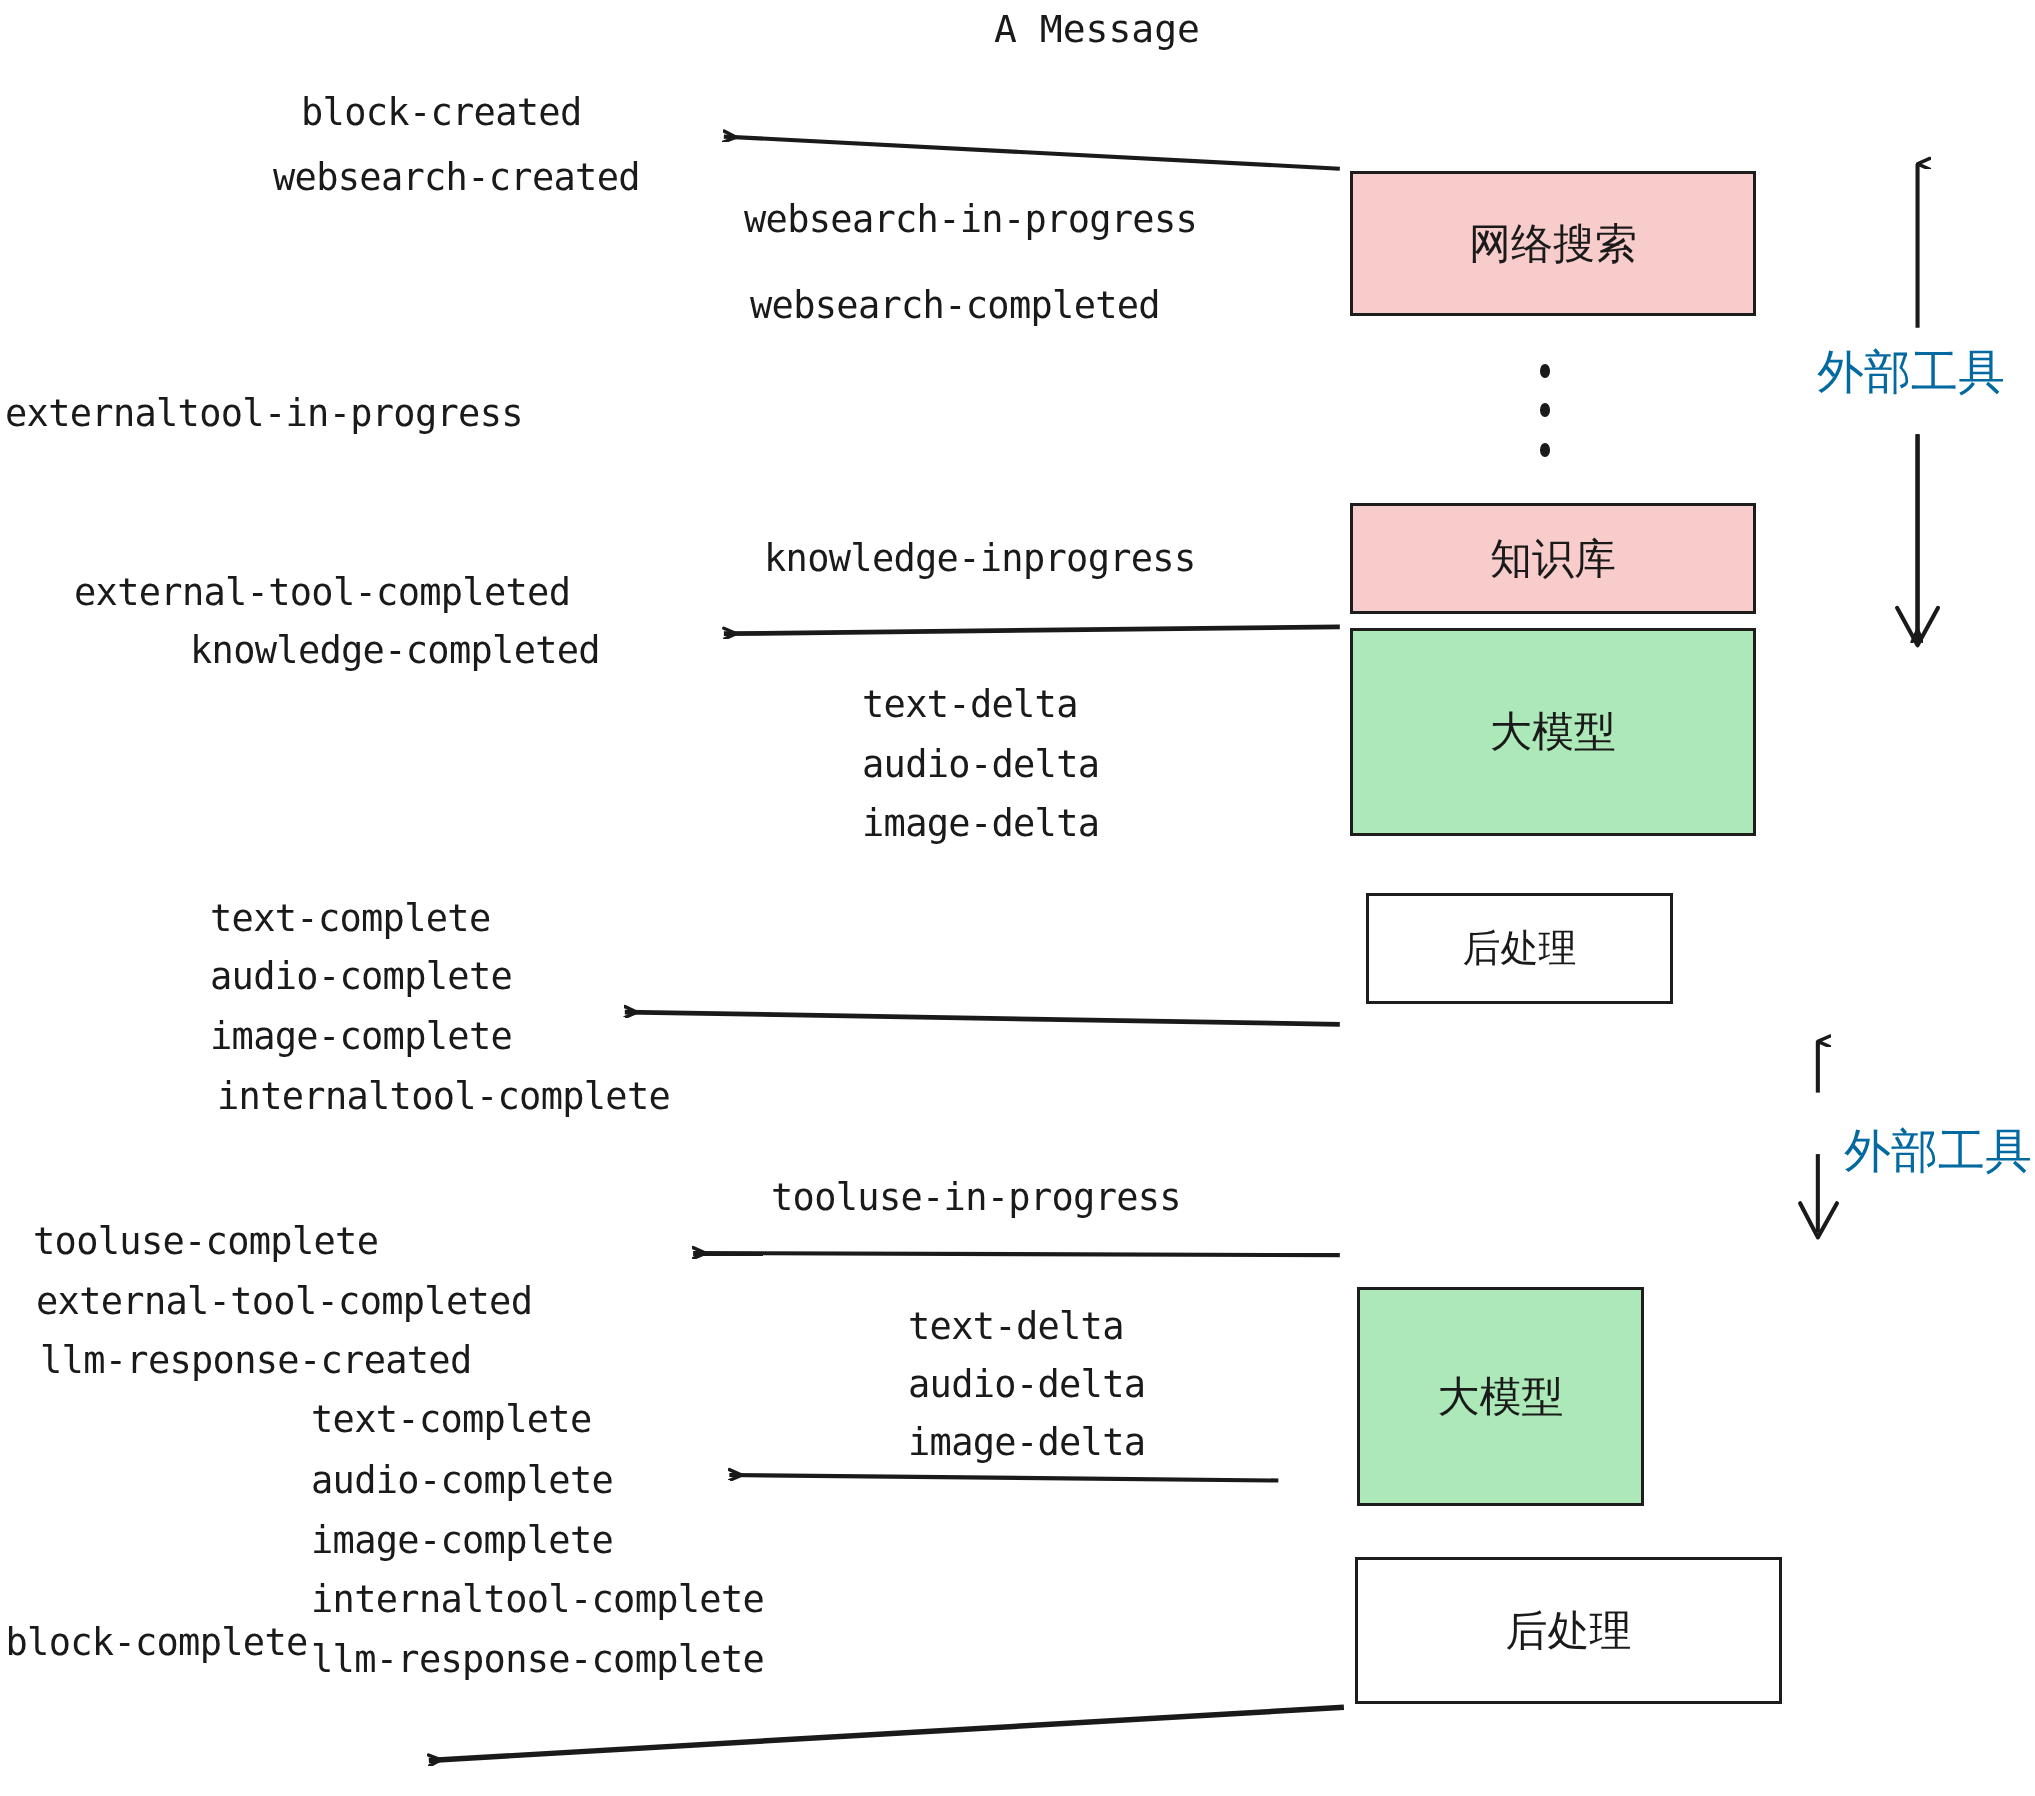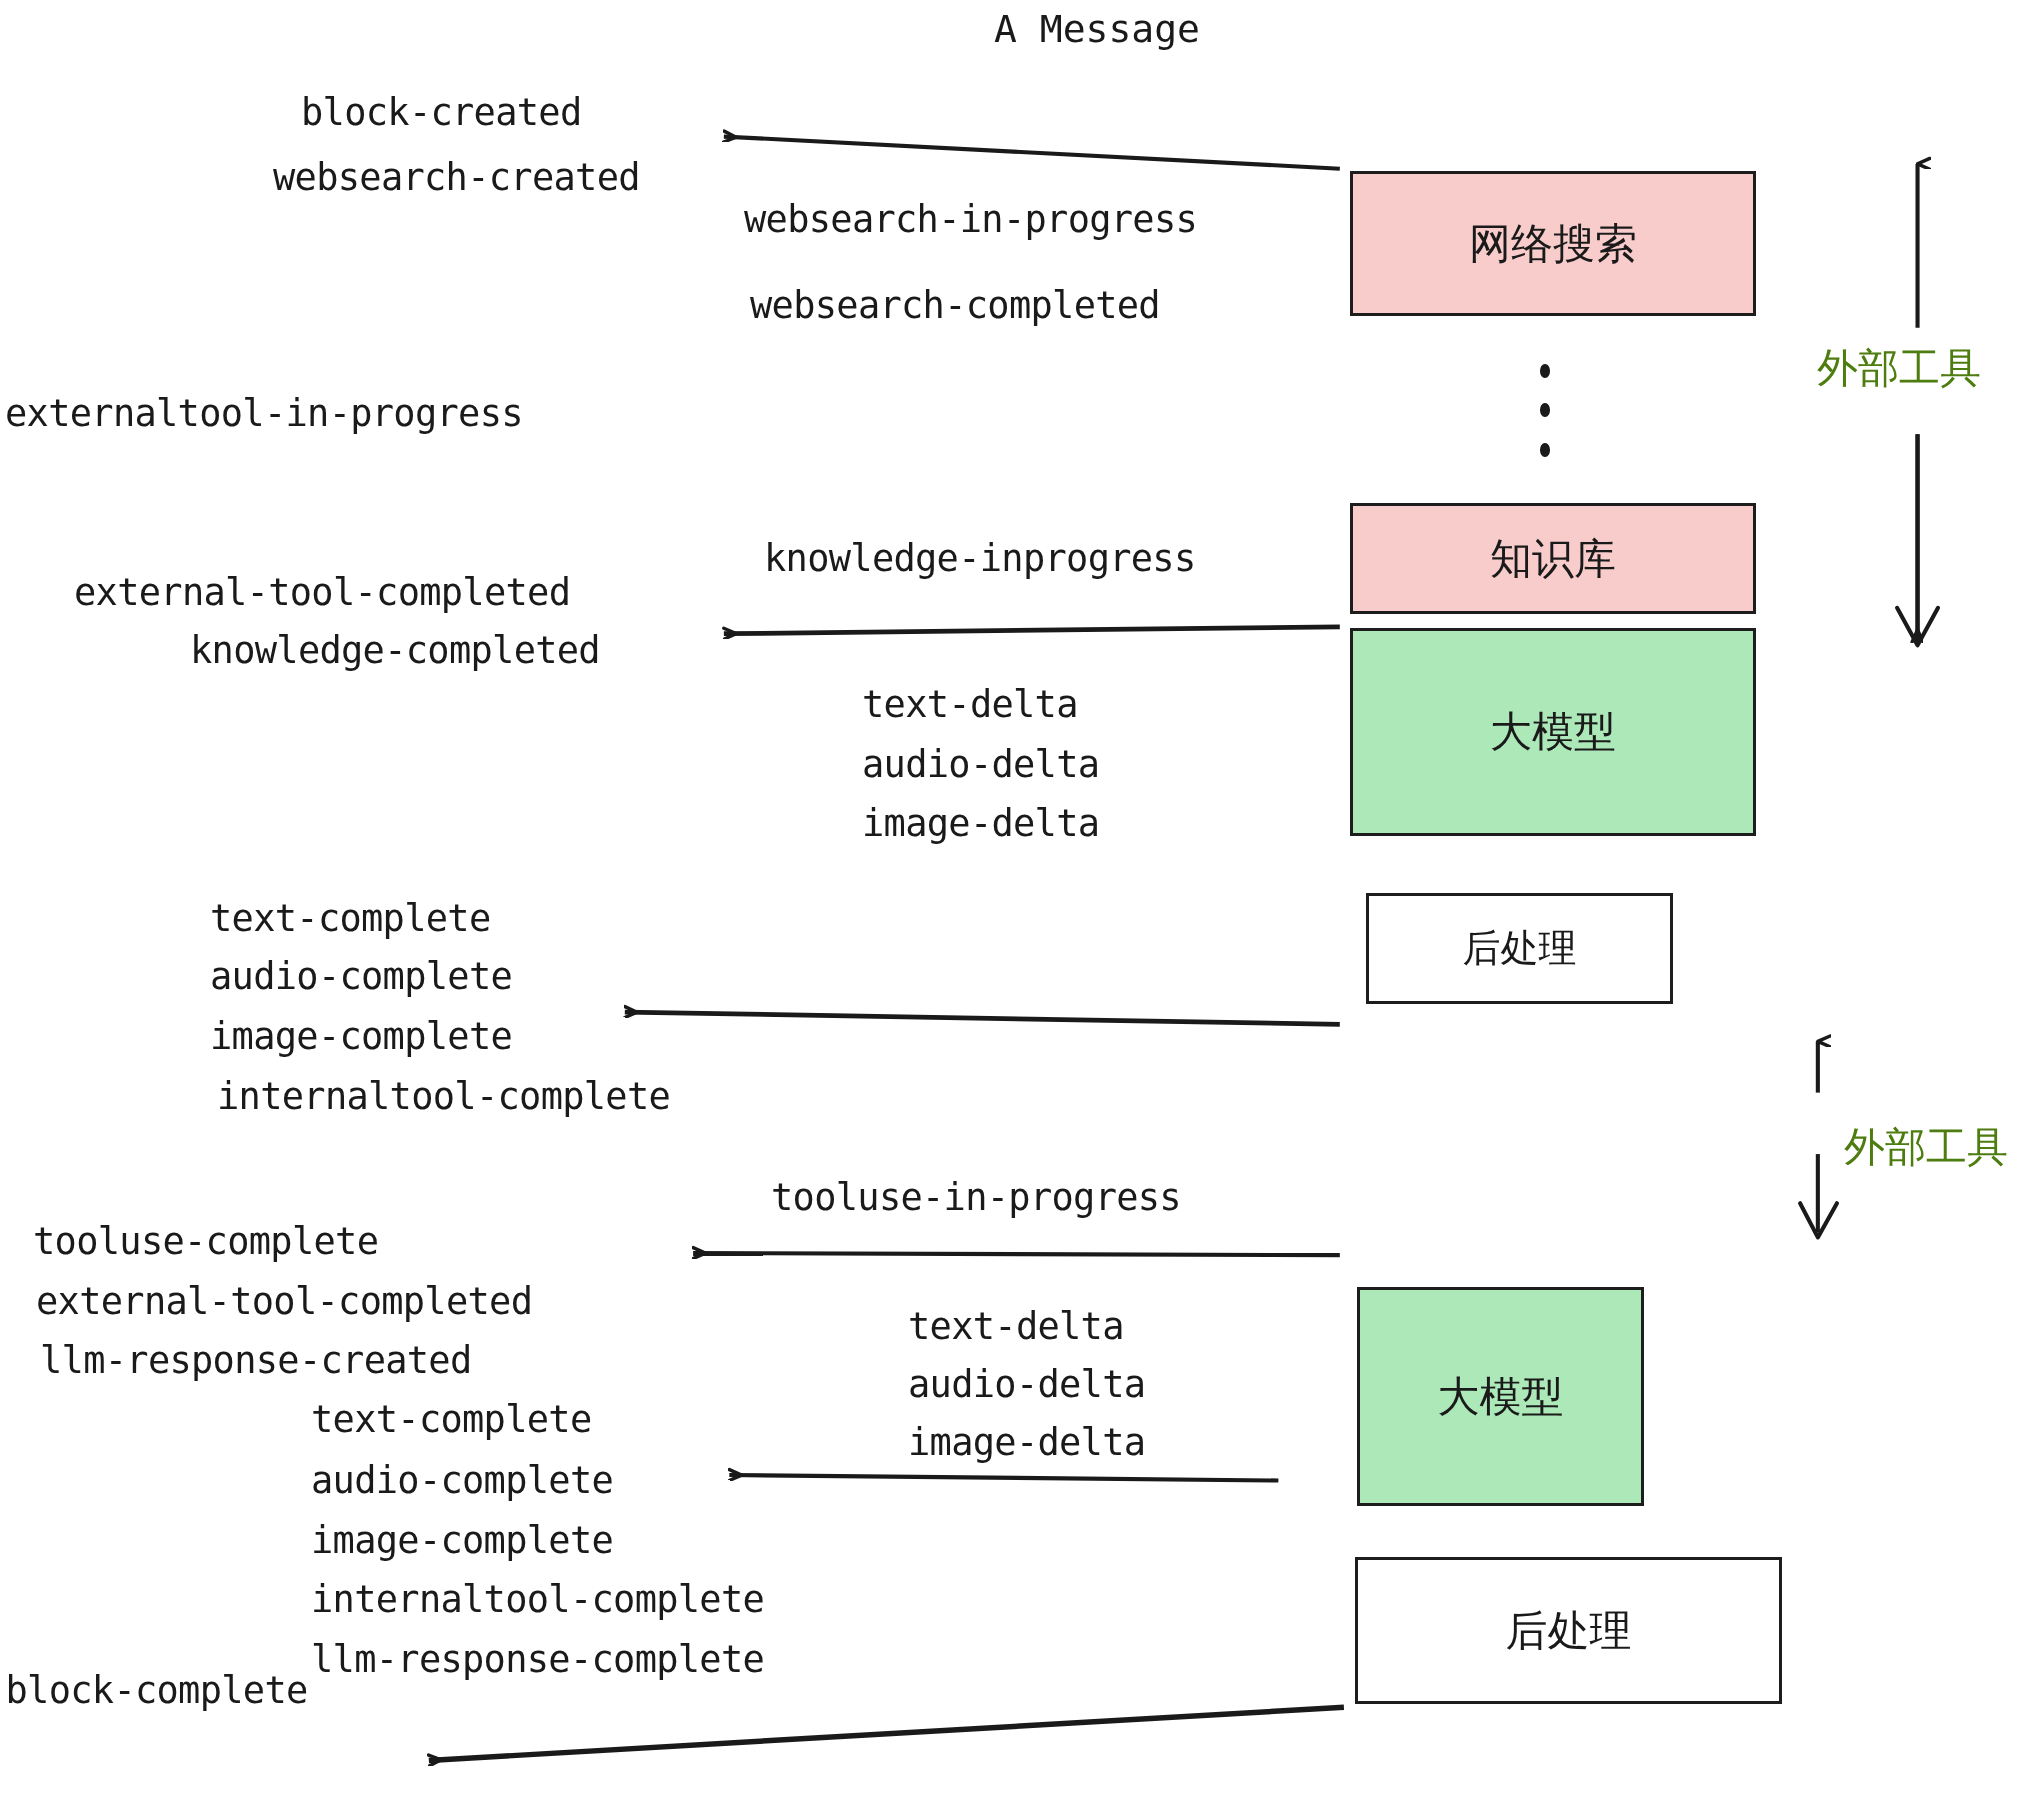--- a/index.html
+++ b/index.html
@@ -5,23 +5,23 @@
   html,body{margin:0;padding:0;background:#fff;}
   body{width:2035px;height:1796px;overflow:hidden;
        font-family:"DejaVu Sans Mono","Liberation Mono",monospace;}
   #stage{position:relative;width:2035px;height:1389px;background:#fff;}
   .lbl{position:absolute;white-space:nowrap;color:#1a1a1a;
        font-family:"DejaVu Sans Mono","Liberation Mono",monospace;
        font-size:37px;letter-spacing:-0.7px;line-height:1;}
   .title{position:absolute;white-space:nowrap;color:#1a1a1a;
        font-family:"DejaVu Sans Mono","Liberation Mono",monospace;
        font-size:38px;}
-  .cjk{position:absolute;white-space:nowrap;color:#4d7c0f;
+  .cjk{position:absolute;white-space:nowrap;color:#0369a1;
        font-family:"DejaVu Sans","Liberation Sans",sans-serif;
-       font-size:41px;}
+       font-size:47px;}
   .box{position:absolute;box-sizing:border-box;border:3.4px solid #1d1d1d;
        display:flex;align-items:center;justify-content:center;
        font-family:"DejaVu Sans","Liberation Sans",sans-serif;
        font-size:42px;color:#1a1a1a;margin-left:8px;}
   .box.mono{font-family:"DejaVu Sans Mono","Liberation Mono",monospace;font-size:38px;}
   svg.layer{position:absolute;left:0;top:0;width:2035px;height:1796px;
             pointer-events:none;overflow:visible;}
   .dot{position:absolute;width:9.6px;height:13.7px;border-radius:50%;background:#1a1a1a;}
 </style>
 </head>
@@ -98,16 +98,16 @@
       <div class="lbl" style="left: 36px; top: 1283px;">external-tool-completed</div>
       <div class="lbl" style="left: 40px; top: 1342px;">llm-response-created</div>
       <div class="lbl" style="left: 908px; top: 1308px;">text-delta</div>
       <div class="lbl" style="left: 908px; top: 1366px;">audio-delta</div>
       <div class="lbl" style="left: 908px; top: 1424px;">image-delta</div>
       <div class="lbl" style="left: 311px; top: 1401px;">text-complete</div>
       <div class="lbl" style="left: 311px; top: 1462px;">audio-complete</div>
       <div class="lbl" style="left: 311px; top: 1522px;">image-complete</div>
       <div class="lbl" style="left: 311px; top: 1581px;">internaltool-complete</div>
       <div class="lbl" style="left: 311px; top: 1641px;">llm-response-complete</div>
-      <div class="lbl" style="left: 5.5px; top: 1624px; margin-top: 48px;">block-complete</div>
+      <div class="lbl" style="left: 5.5px; top: 1624px;">block-complete</div>
     </div>
 </div>
 
 
 </body></html>

